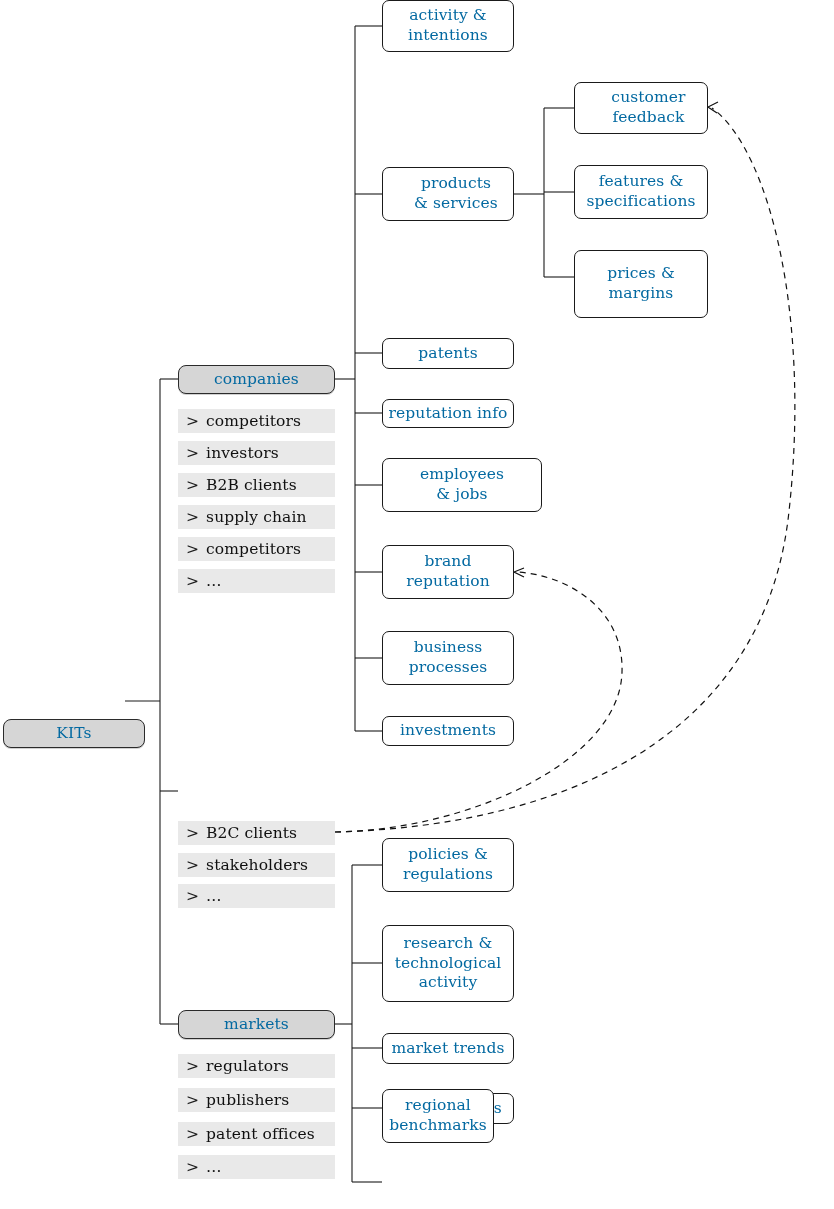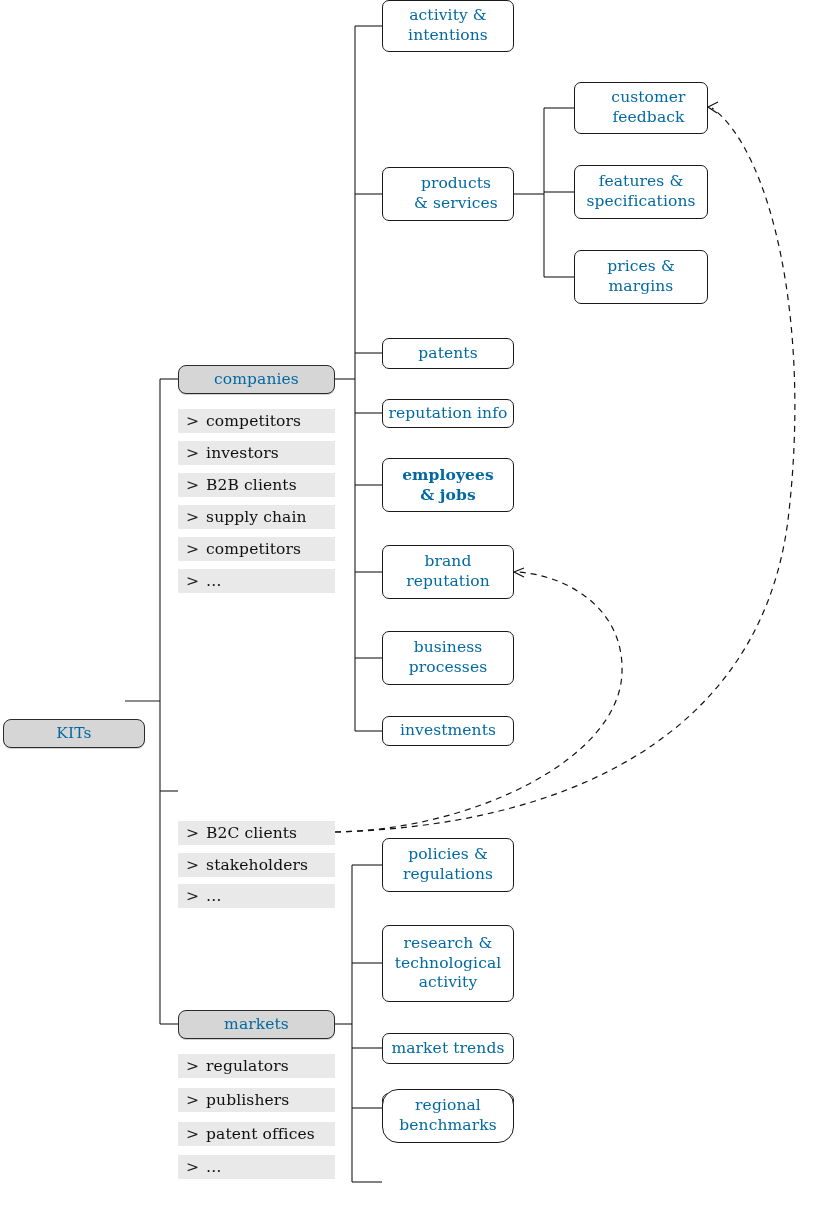--- a/index.html
+++ b/index.html
@@ -140,21 +140,21 @@
   <div class="node" style="left:382px;top:167px;width:132px;height:54px;padding-left:16px;">
     <span class="lbl">products
 &amp; services</span>
   </div>
   <div class="node" style="left:382px;top:338px;width:132px;height:31px;">
     <span class="lbl">patents</span>
   </div>
   <div class="node" style="left:382px;top:399px;width:132px;height:29px;">
     <span class="lbl">reputation info</span>
   </div>
-  <div class="node" style="left:382px;top:458px;width:132px;height:54px;font-weight:bold;">
+  <div class="node" style="left:382px;top:458px;width:160px;height:54px;">
     <span class="lbl">employees
 &amp; jobs</span>
   </div>
   <div class="node" style="left:382px;top:545px;width:132px;height:54px;">
     <span class="lbl">brand
 reputation</span>
   </div>
   <div class="node" style="left:382px;top:631px;width:132px;height:54px;">
     <span class="lbl">business
 processes</span>
@@ -164,21 +164,21 @@
   </div>
 
   <div class="node" style="left:574px;top:82px;width:134px;height:52px;padding-left:15px;">
     <span class="lbl">customer
 feedback</span>
   </div>
   <div class="node" style="left:574px;top:165px;width:134px;height:54px;">
     <span class="lbl">features &amp;
 specifications</span>
   </div>
-  <div class="node" style="left:574px;top:250px;width:134px;height:54px;">
+  <div class="node" style="left:574px;top:250px;width:134px;height:68px;">
     <span class="lbl">prices &amp;
 margins</span>
   </div>
 
   <div class="subrow" style="left:178px;top:821px;width:157px;height:24px;">
     <span class="chev">&gt;</span>
     <span>B2C clients</span>
   </div>
   <div class="subrow" style="left:178px;top:853px;width:157px;height:24px;">
     <span class="chev">&gt;</span>
@@ -217,18 +217,18 @@
     <span class="lbl">research &amp;
 technological
 activity</span>
   </div>
   <div class="node" style="left:382px;top:1033px;width:132px;height:31px;">
     <span class="lbl">market trends</span>
   </div>
   <div class="node" style="left:382px;top:1093px;width:132px;height:31px;">
     <span class="lbl">patent trends</span>
   </div>
-  <div class="node" style="left:382px;top:1089px;width:132px;height:54px;border-radius:16px;">
+  <div class="node" style="left:382px;top:1089px;width:112px;height:54px;">
     <span class="lbl">regional
 benchmarks</span>
   </div>
 
 </div>
 
 </body></html>

